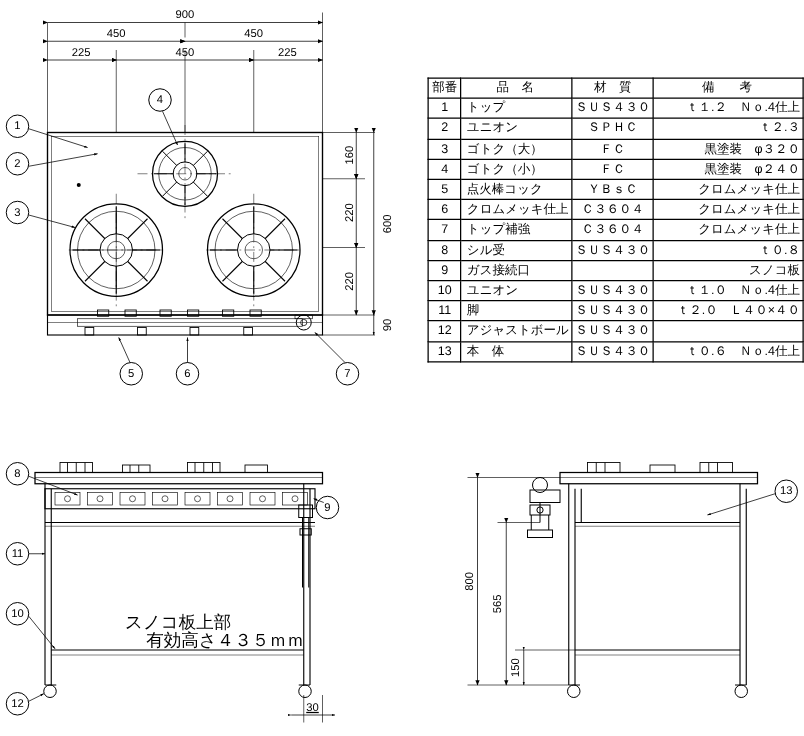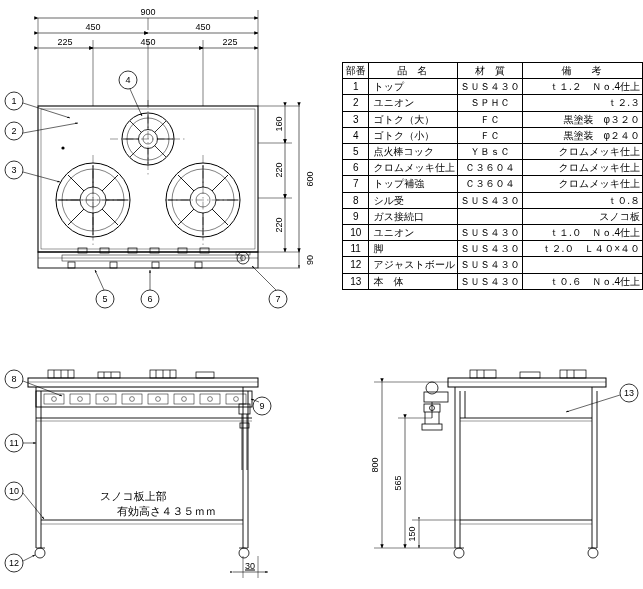--- a/index.html
+++ b/index.html
@@ -18,21 +18,21 @@
   .tbl{position:absolute;left:342px;top:62px;border-collapse:collapse;
        font-size:10px;background:#fff;border-radius:27px;}
   .tbl td{border:1px solid #000;padding:0 2px;height:15.2px;line-height:15.2px;
           text-align:center;white-space:nowrap;}
   .tbl td.n{width:22px;}
   .tbl td.nm{width:78px;text-align:left;padding-left:4px;margin-left:19px;}
   .tbl td.mt{width:46px;}
   .tbl td.rm{width:118px;text-align:right;padding-left:4px;}
   .tbl thead td{text-align:center;font-weight:normal;}
   .tbl thead td.nm,.tbl thead td.rm{text-align:center;padding-left:0;}
-  .cap{position:absolute;font-size:11px;white-space:nowrap;}
+  .cap{position:absolute;font-size:14px;white-space:nowrap;}
 </style>
 </head>
 <body>
 
 <div class="root">
 
 <svg viewBox="0 0 643 589">
   <defs>
     <marker id="ar" viewBox="0 0 10 10" refX="9" refY="5" markerWidth="7" markerHeight="7" orient="auto">
       <path d="M0,1 L10,5 L0,9 z" fill="#000"></path>

